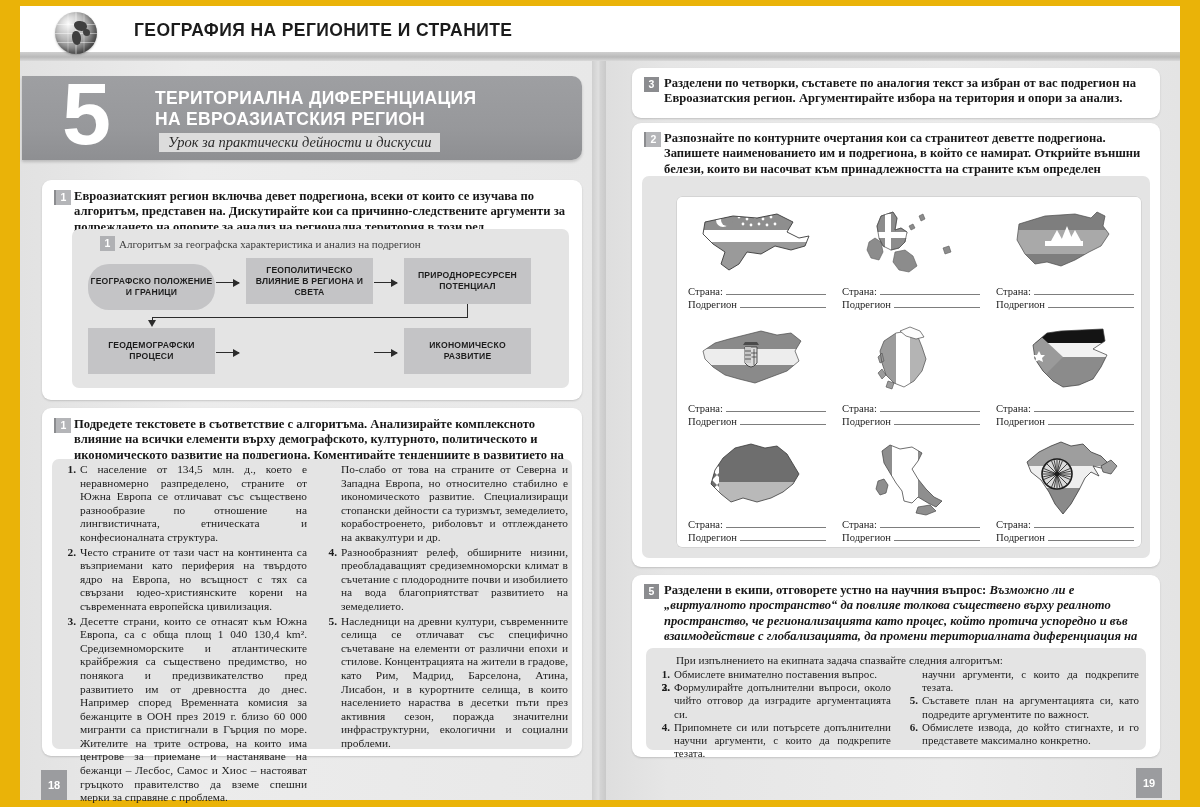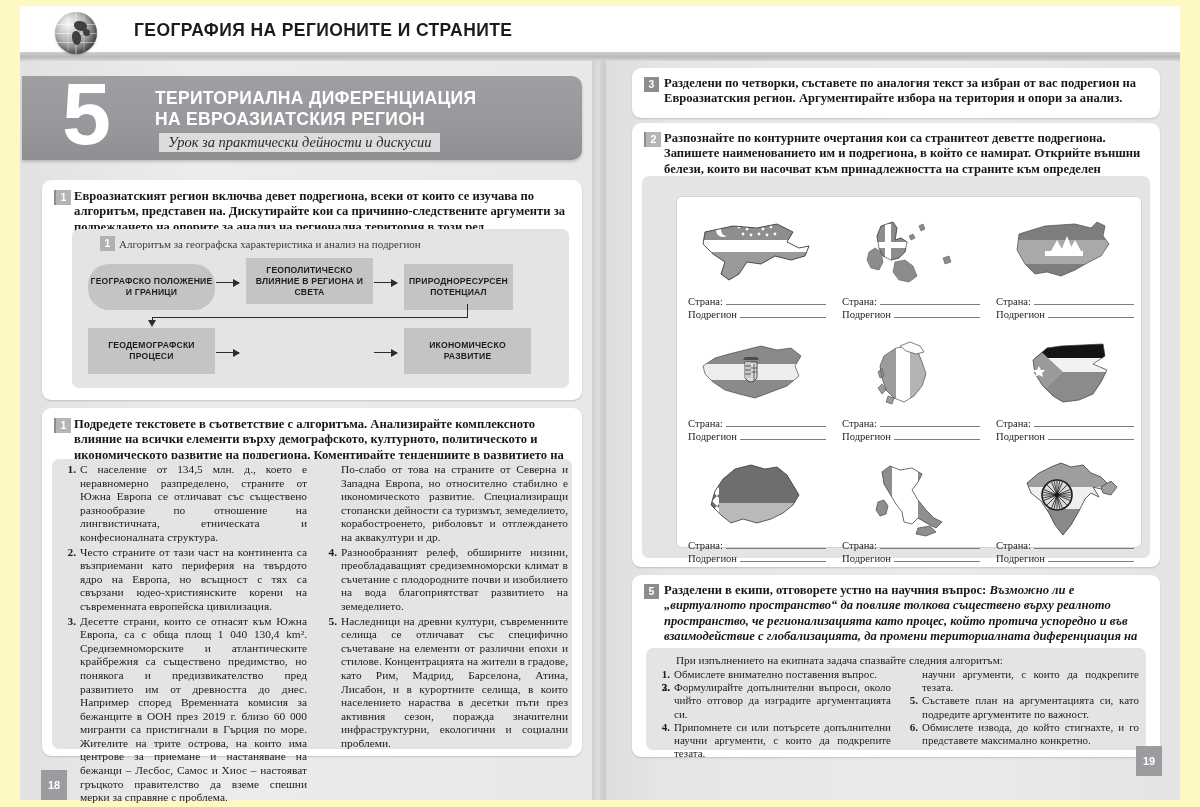--- a/index.html
+++ b/index.html
@@ -3,21 +3,21 @@
 <meta charset="utf-8">
 <title>Geography textbook spread</title>
 <style>
   html,body{margin:0;padding:0;background:#ffffff;}
   body{
     width:1200px;height:807px;overflow:hidden;
     font-family:"Liberation Serif", serif;
     color:#1a1a1a;
     -webkit-font-smoothing:antialiased;
   }
-  #page{position:relative;width:1200px;height:807px;background:#fef9c3;text-decoration:underline;}
+  #page{position:relative;width:1200px;height:807px;background:#eab308;text-decoration:underline;}
 
   
   .paper{position:absolute;background:#e9e9e9;}
   #left-paper{left:20px;top:6px;width:578px;height:794px;
     background:linear-gradient(90deg,#e2e2e2 0%,#ececec 30%,#e8e8e8 100%);}
   #right-paper{left:598px;top:6px;width:582px;height:794px;
     background:linear-gradient(90deg,#dddddd 0%,#e6e6e6 12%,#ebebeb 60%,#e4e4e4 100%);}
   #spine{position:absolute;left:592px;top:6px;width:14px;height:794px;
     background:linear-gradient(90deg,#cfcfcf,#dfdfdf 45%,#d4d4d4 60%,#c9c9c9);}
 
@@ -122,21 +122,21 @@
   #card4 .tasknum{position:absolute;left:0;top:1px;}
 
   #fig2panel{position:absolute;left:642px;top:176px;width:508px;height:382px;}
   #fig2cap{position:absolute;left:666px;top:182px;}
   #fig2cap .tasknum{background:#b0b1b4;}
   #fig2inner{position:absolute;left:676px;top:196px;width:466px;height:352px;
     background:#ffffff;border-radius:6px;box-shadow:inset 0 0 0 1px #d4d4d4;}
 
   .mapgrid{position:absolute;left:680px;top:198px;width:462px;height:350px;
     display:grid;grid-template-columns:repeat(3,1fr);grid-template-rows:repeat(3,1fr);}
-  .mapcell{position:relative;padding:18px 8px 0 8px;box-sizing:border-box;}
+  .mapcell{position:relative;padding:8px 8px 0 8px;box-sizing:border-box;}
   .mapart{position:relative;height:78px;display:flex;align-items:center;justify-content:center;}
   .mapart svg{display:block;}
   .fieldline{font-family:"Liberation Serif",serif;font-size:10.6px;color:#1f1f1f;
     display:flex;align-items:baseline;white-space:nowrap;margin-top:1px;}
   .fieldline .lbl{margin-right:3px;}
   .fieldline .rule{flex:1;border-bottom:1px solid #7d7d7d;height:9px;}
 
   #card5{left:632px;top:575px;width:528px;height:182px;padding:8px 12px;}
   #card5 .hdr{position:relative;padding-left:20px;}
   #card5 .tasknum{position:absolute;left:0;top:1px;}
@@ -151,21 +151,21 @@
     font-family:"Liberation Serif",serif;font-size:11px;line-height:13.2px;
     text-align:justify;color:#1c1c1c;}
   .algcol li .mk{position:absolute;left:0;top:0;width:15px;text-align:right;font-weight:bold;}
   .algcol li.cont{padding-left:19px;}
 
   
   .folio{position:absolute;width:26px;height:30px;background:#9b9c9f;
     color:#ffffff;font-family:"Liberation Sans",sans-serif;font-weight:bold;
     font-size:11px;display:flex;align-items:center;justify-content:center;}
   #folio-left{left:41px;top:770px;}
-  #folio-right{left:1136px;top:746px;}
+  #folio-right{left:1136px;top:768px;}
 </style>
 </head>
 <body>
 
 <div id="page">
 
   <div class="paper" id="left-paper"></div>
   <div class="paper" id="right-paper"></div>
   <div id="spine"></div>
 
@@ -198,21 +198,21 @@
   </div>
 
   <div class="figpanel" id="fig1panel"></div>
   <div class="figcap" id="fig1cap">
     <span class="tasknum">1</span><span>Алгоритъм за географска характеристика и анализ на подрегион</span>
   </div>
 
   <div id="flow">
     <div class="fbox" style="left:0px;top:8px;width:127px;height:46px;border-radius:21px;">ГЕОГРАФСКО ПОЛОЖЕНИЕ И ГРАНИЦИ</div>
     <div class="fbox" style="left:158px;top:2px;width:127px;height:46px;">ГЕОПОЛИТИЧЕСКО ВЛИЯНИЕ В РЕГИОНА И СВЕТА</div>
-    <div class="fbox" style="left:316px;top:8px;width:109px;height:46px;">ПРИРОДНОРЕСУРСЕН ПОТЕНЦИАЛ</div>
+    <div class="fbox" style="left:316px;top:2px;width:127px;height:46px;">ПРИРОДНОРЕСУРСЕН ПОТЕНЦИАЛ</div>
     <div class="fbox" style="left:0px;top:72px;width:127px;height:46px;">ГЕОДЕМОГРАФСКИ ПРОЦЕСИ</div>
     <div class="fbox" style="left:316px;top:72px;width:127px;height:46px;text-align:center;">ИКОНОМИЧЕСКО РАЗВИТИЕ</div>
 
     <div class="farrow" style="left:128px;top:26px;width:23px;"></div>
     <div class="farrow" style="left:286px;top:26px;width:23px;"></div>
     <div class="farrow" style="left:128px;top:96px;width:23px;"></div>
     <div class="farrow" style="left:286px;top:96px;width:23px;"></div>
 
     <div class="fvline" style="left:379px;top:48px;height:14px;"></div>
     <div class="fhline" style="left:64px;top:61px;width:316px;"></div>

